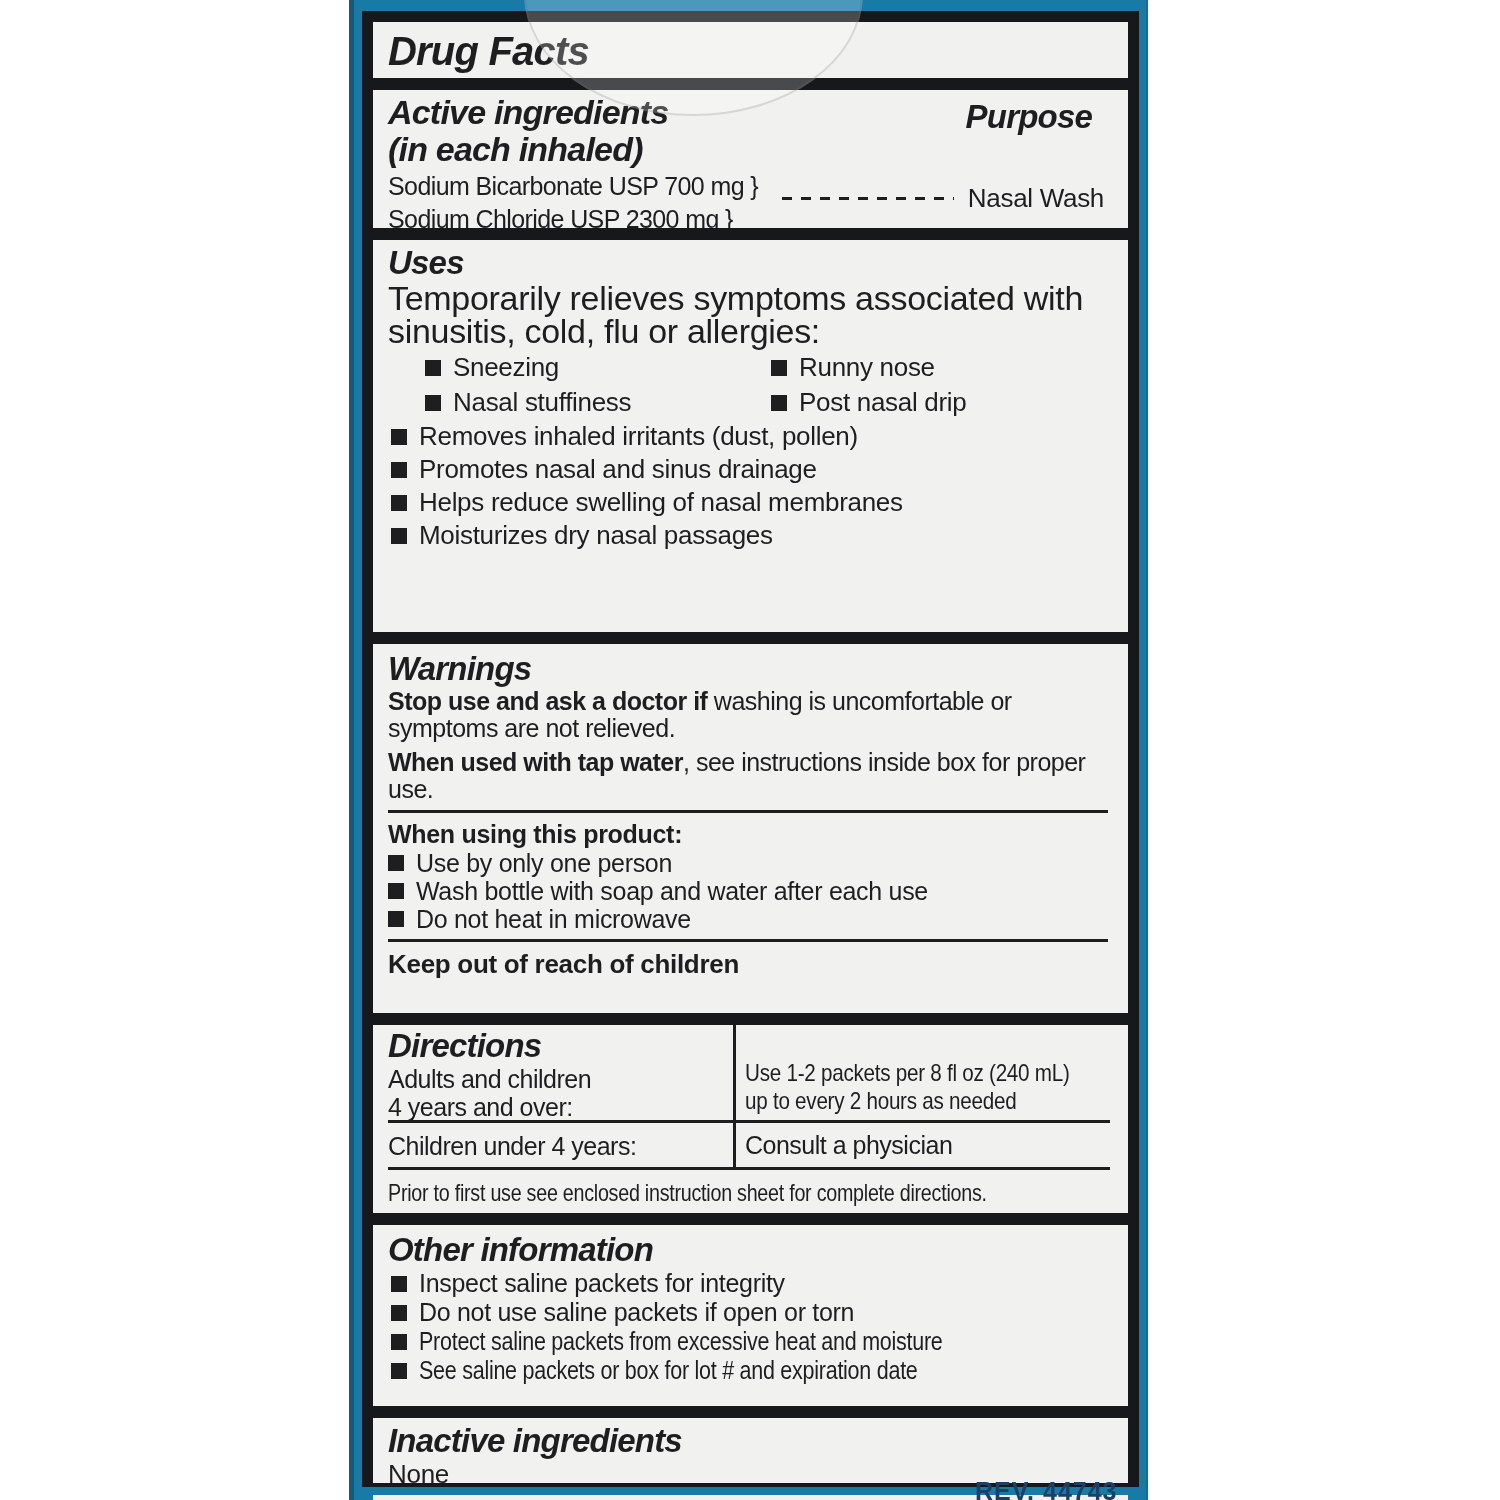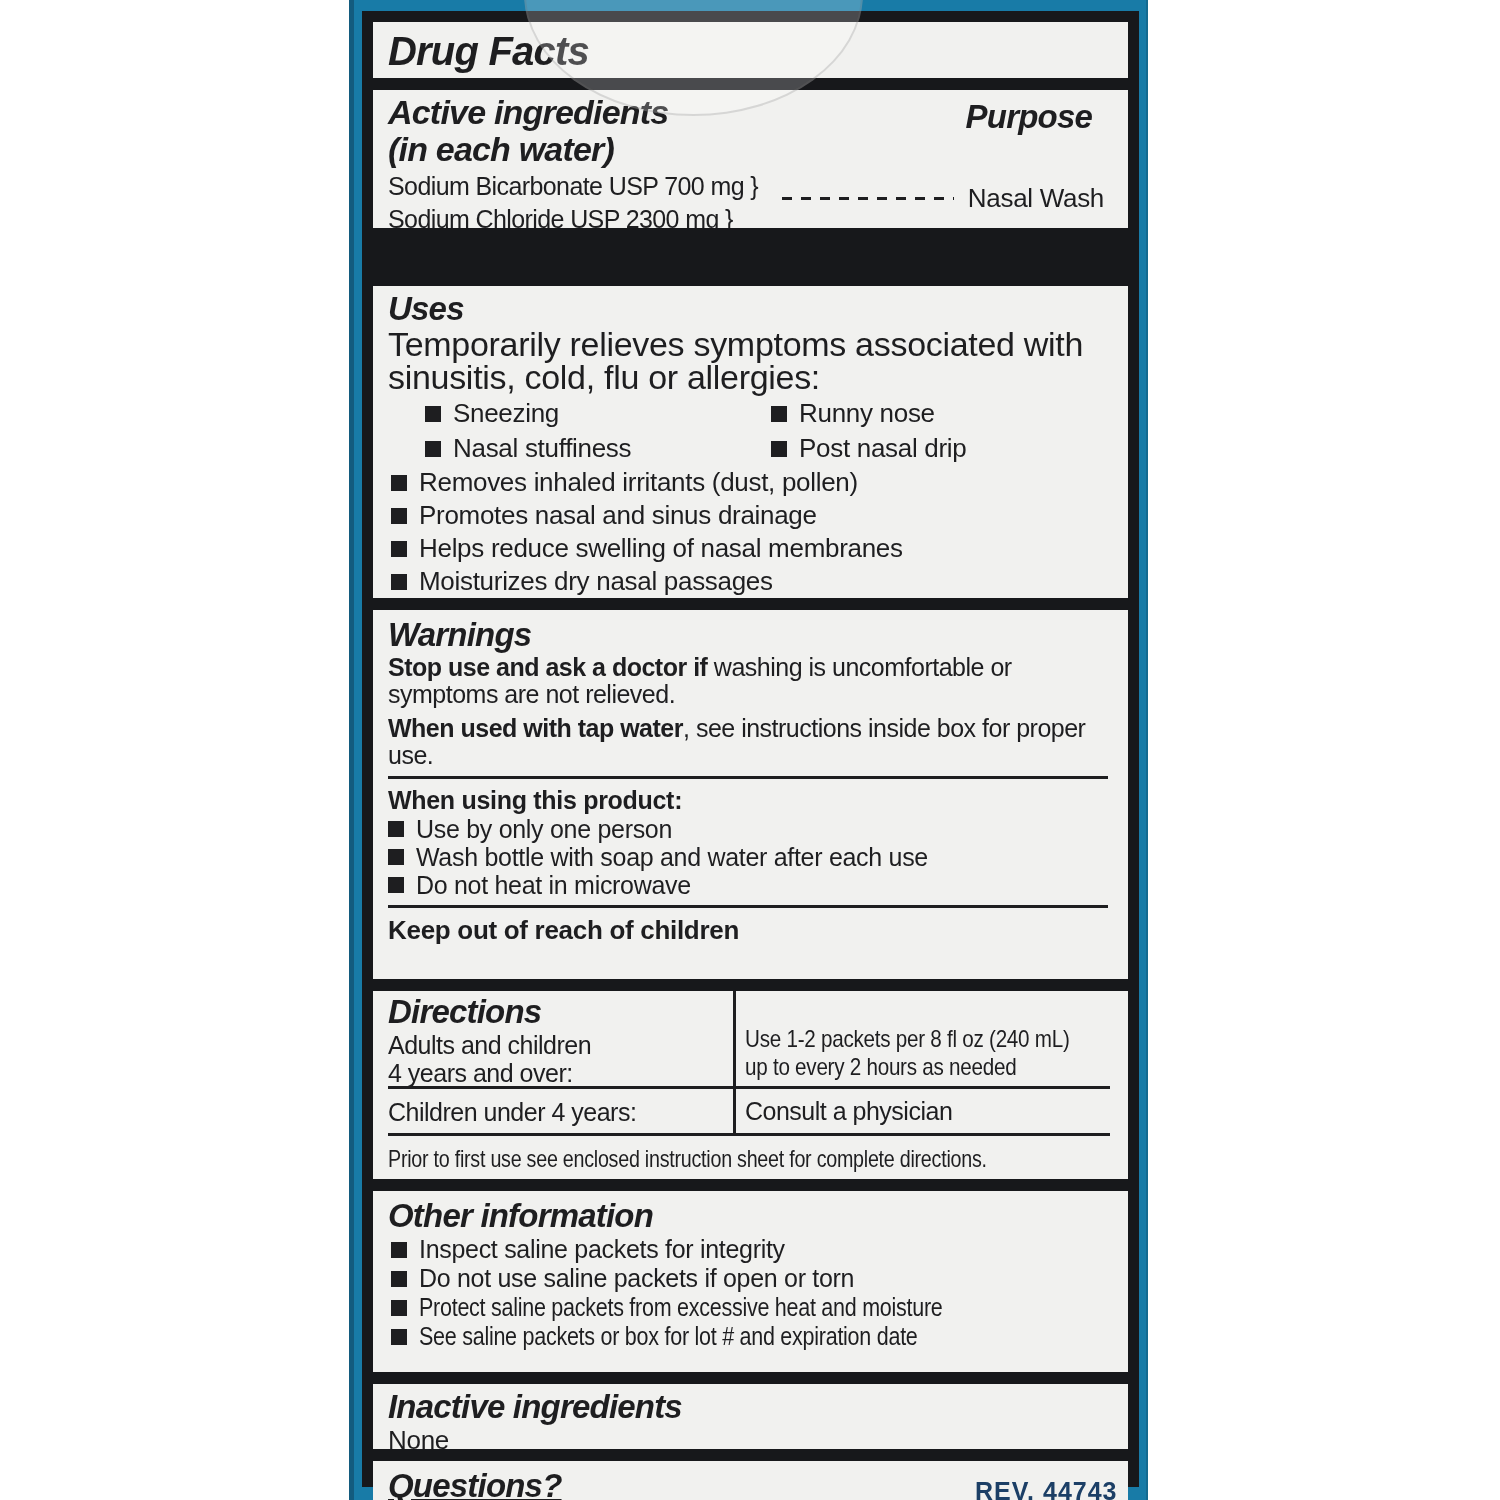--- a/index.html
+++ b/index.html
@@ -19,21 +19,21 @@
     position:absolute;left:13px;top:11px;width:777px;height:1476px;
     background:#17181b;box-sizing:border-box;padding:11px;
     display:flex;flex-direction:column;gap:12px;
   }
   .pnl{
     background:#f1f1ef;flex:none;overflow:hidden;box-sizing:border-box;
     padding:4px 20px 12px 15px;position:relative;
   }
   .pnl-df{height:56px;}
   .pnl-ai{height:138px;}
-  .pnl-uses{height:312px;margin-top:46px;}
+  .pnl-uses{height:392px;}
   .pnl-warn{height:369px;padding-top:6px;}
   .pnl-dir{height:188px;padding:0;}
   .pnl-oi{height:181px;padding-top:6px;}
   .pnl-ii{height:65px;}
   .pnl-q{height:84px;padding-top:6px;text-decoration:underline;}
 
   .h{font-style:italic;font-weight:700;letter-spacing:-0.8px;}
   .df-title{font-size:40px;line-height:50px;}
   .sec-h{font-size:33px;line-height:38px;}
   .ai-h{font-size:34px;line-height:37px;}
@@ -102,21 +102,21 @@
 
 <div class="box">
   <div class="frame">
 
     <div class="pnl pnl-df">
       <div class="h df-title">Drug Facts</div>
     </div>
 
     <div class="pnl pnl-ai">
       <div class="h ai-h">Active ingredients</div>
-      <div class="h ai-h">(in each water)</div>
+      <div class="h ai-h">(in each inhaled)</div>
       <div class="h purpose">Purpose</div>
       <div class="ing">Sodium Bicarbonate USP 700 mg }</div>
       <div class="ing">Sodium Chloride USP 2300 mg }</div>
       <div class="ai-right">
         <span class="dashline"></span>
         <span class="nasalwash">Nasal Wash</span>
       </div>
     </div>
 
     <div class="pnl pnl-uses">

